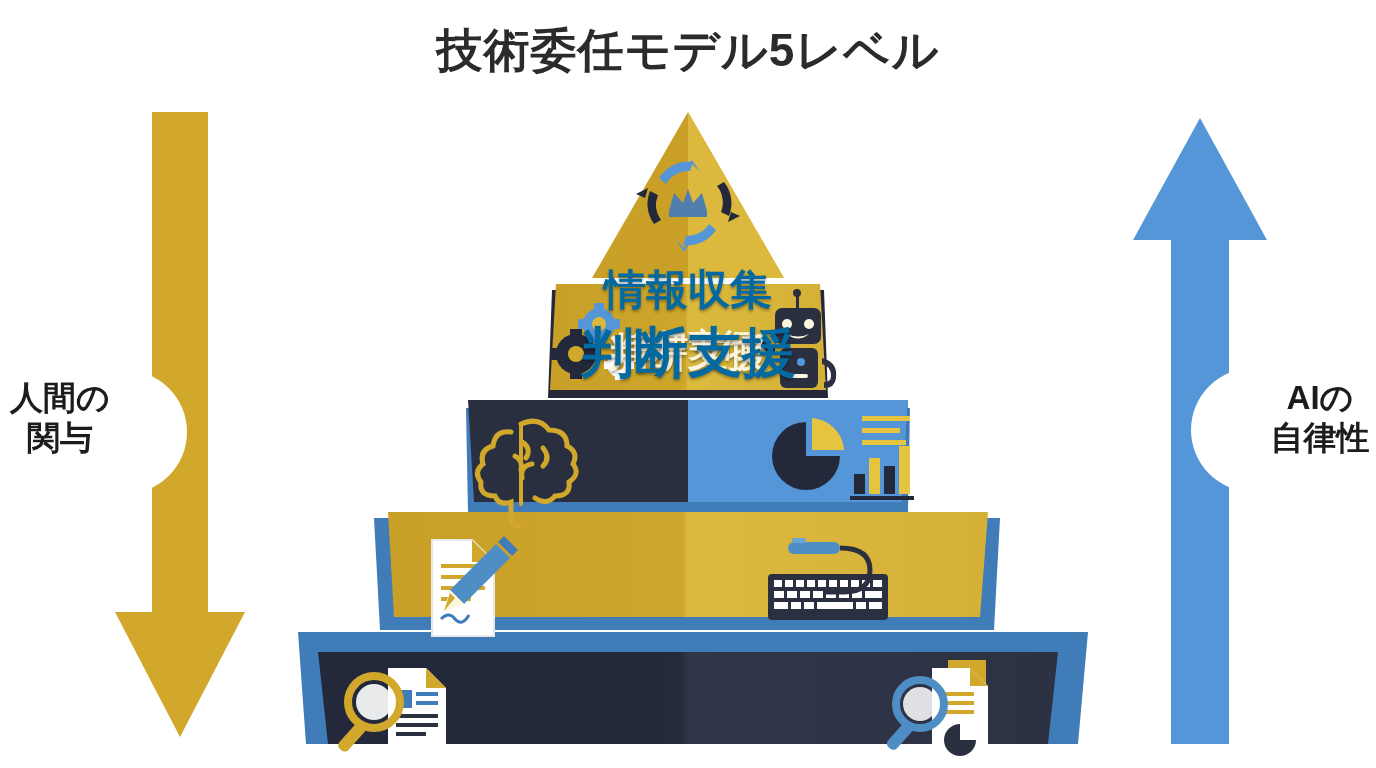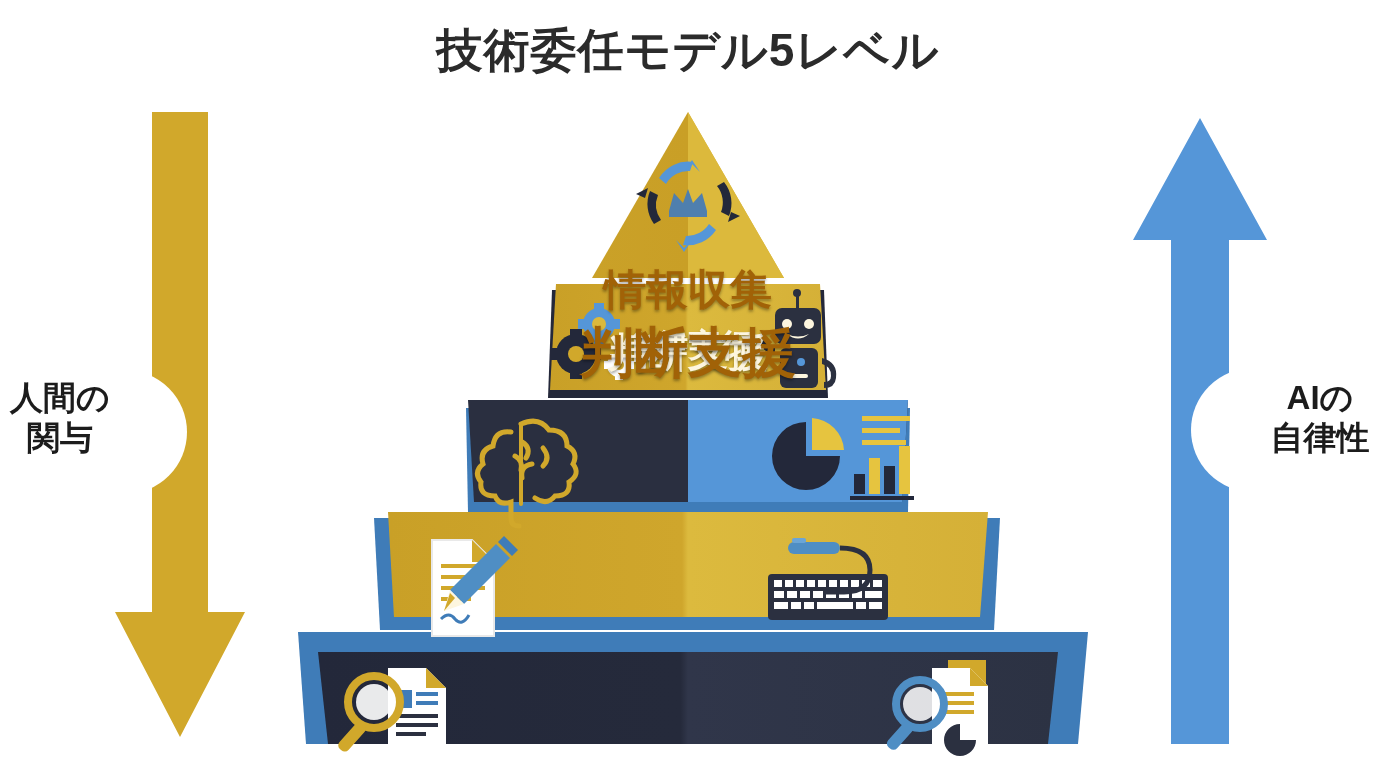--- a/index.html
+++ b/index.html
@@ -53,21 +53,21 @@
   #pyramid svg{display:block;width:100%;height:100%;overflow:visible;}
 
   .lvl-text{
     position:absolute;
     text-align:center;
     font-weight:700;
     white-space:nowrap;
     pointer-events:none;
   }
   .t-cream{color:#fdf6df;text-shadow:0 2px 3px rgba(0,0,0,.35);}
-  .t-white{color:#a16207;text-shadow:0 2px 3px rgba(0,0,0,.35);}
+  .t-white{color:#0369a1;text-shadow:0 2px 3px rgba(0,0,0,.35);}
 
   #txt-l5{left:0;width:800px;top:213px;font-size:40px;}
   #txt-l4{left:0;width:800px;top:212px;font-size:32px;}
   #txt-l3{left:0;width:800px;top:205px;font-size:54px;}
   #txt-l2{left:0;width:800px;top:188px;font-size:42px;}
   #txt-l1{left:0;width:800px;top:150px;font-size:42px;}
 </style>
 </head>
 <body>
 

